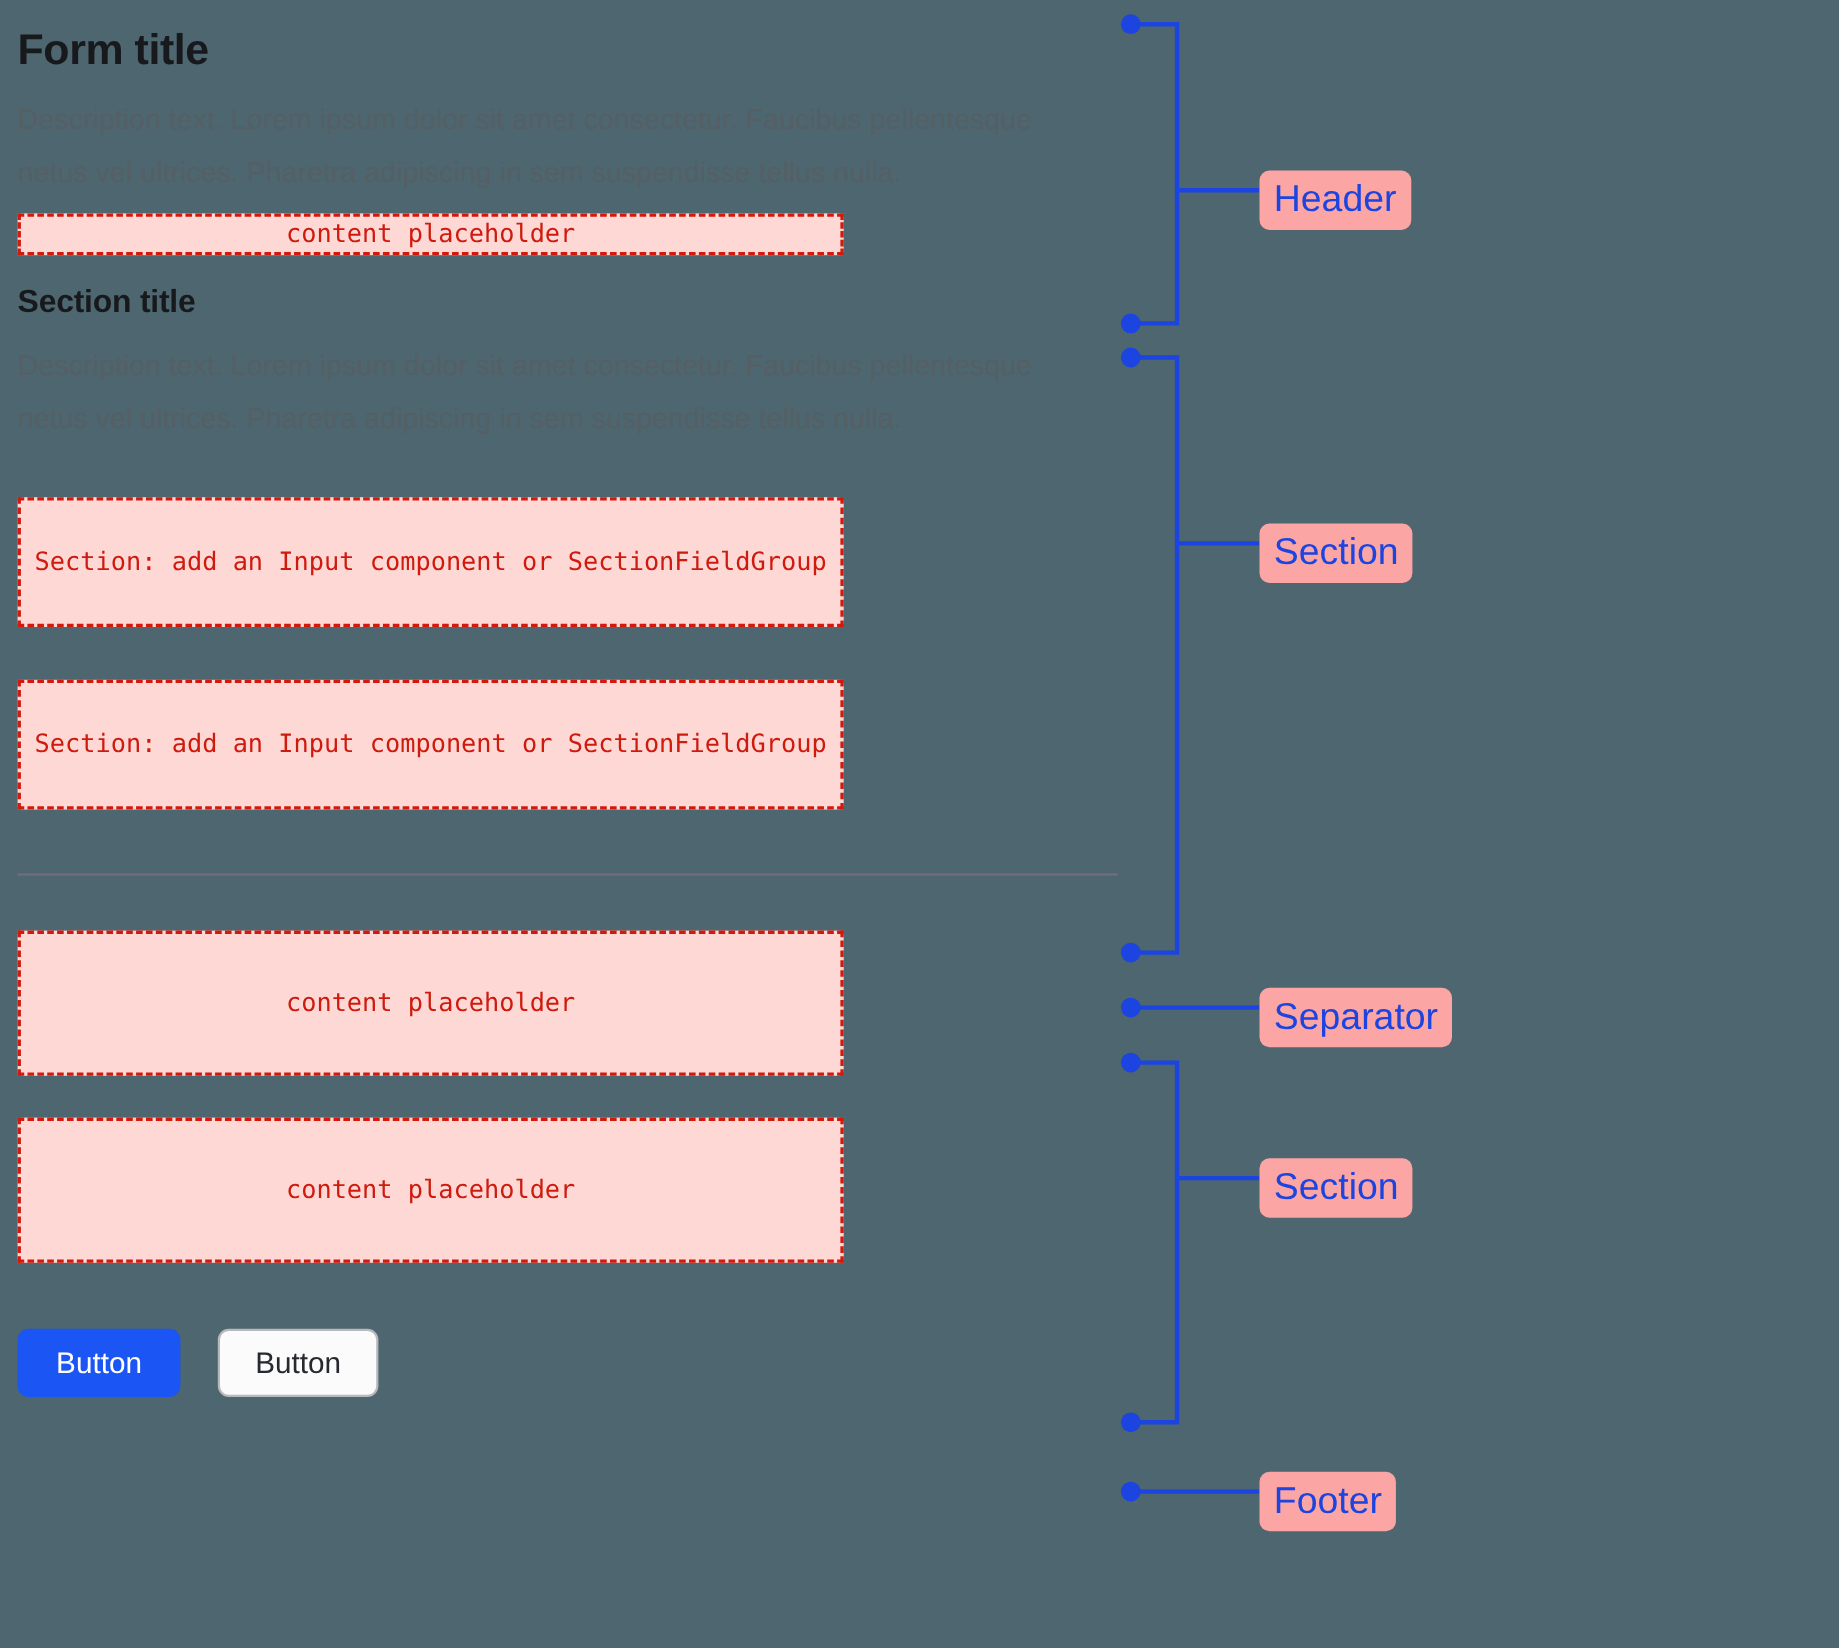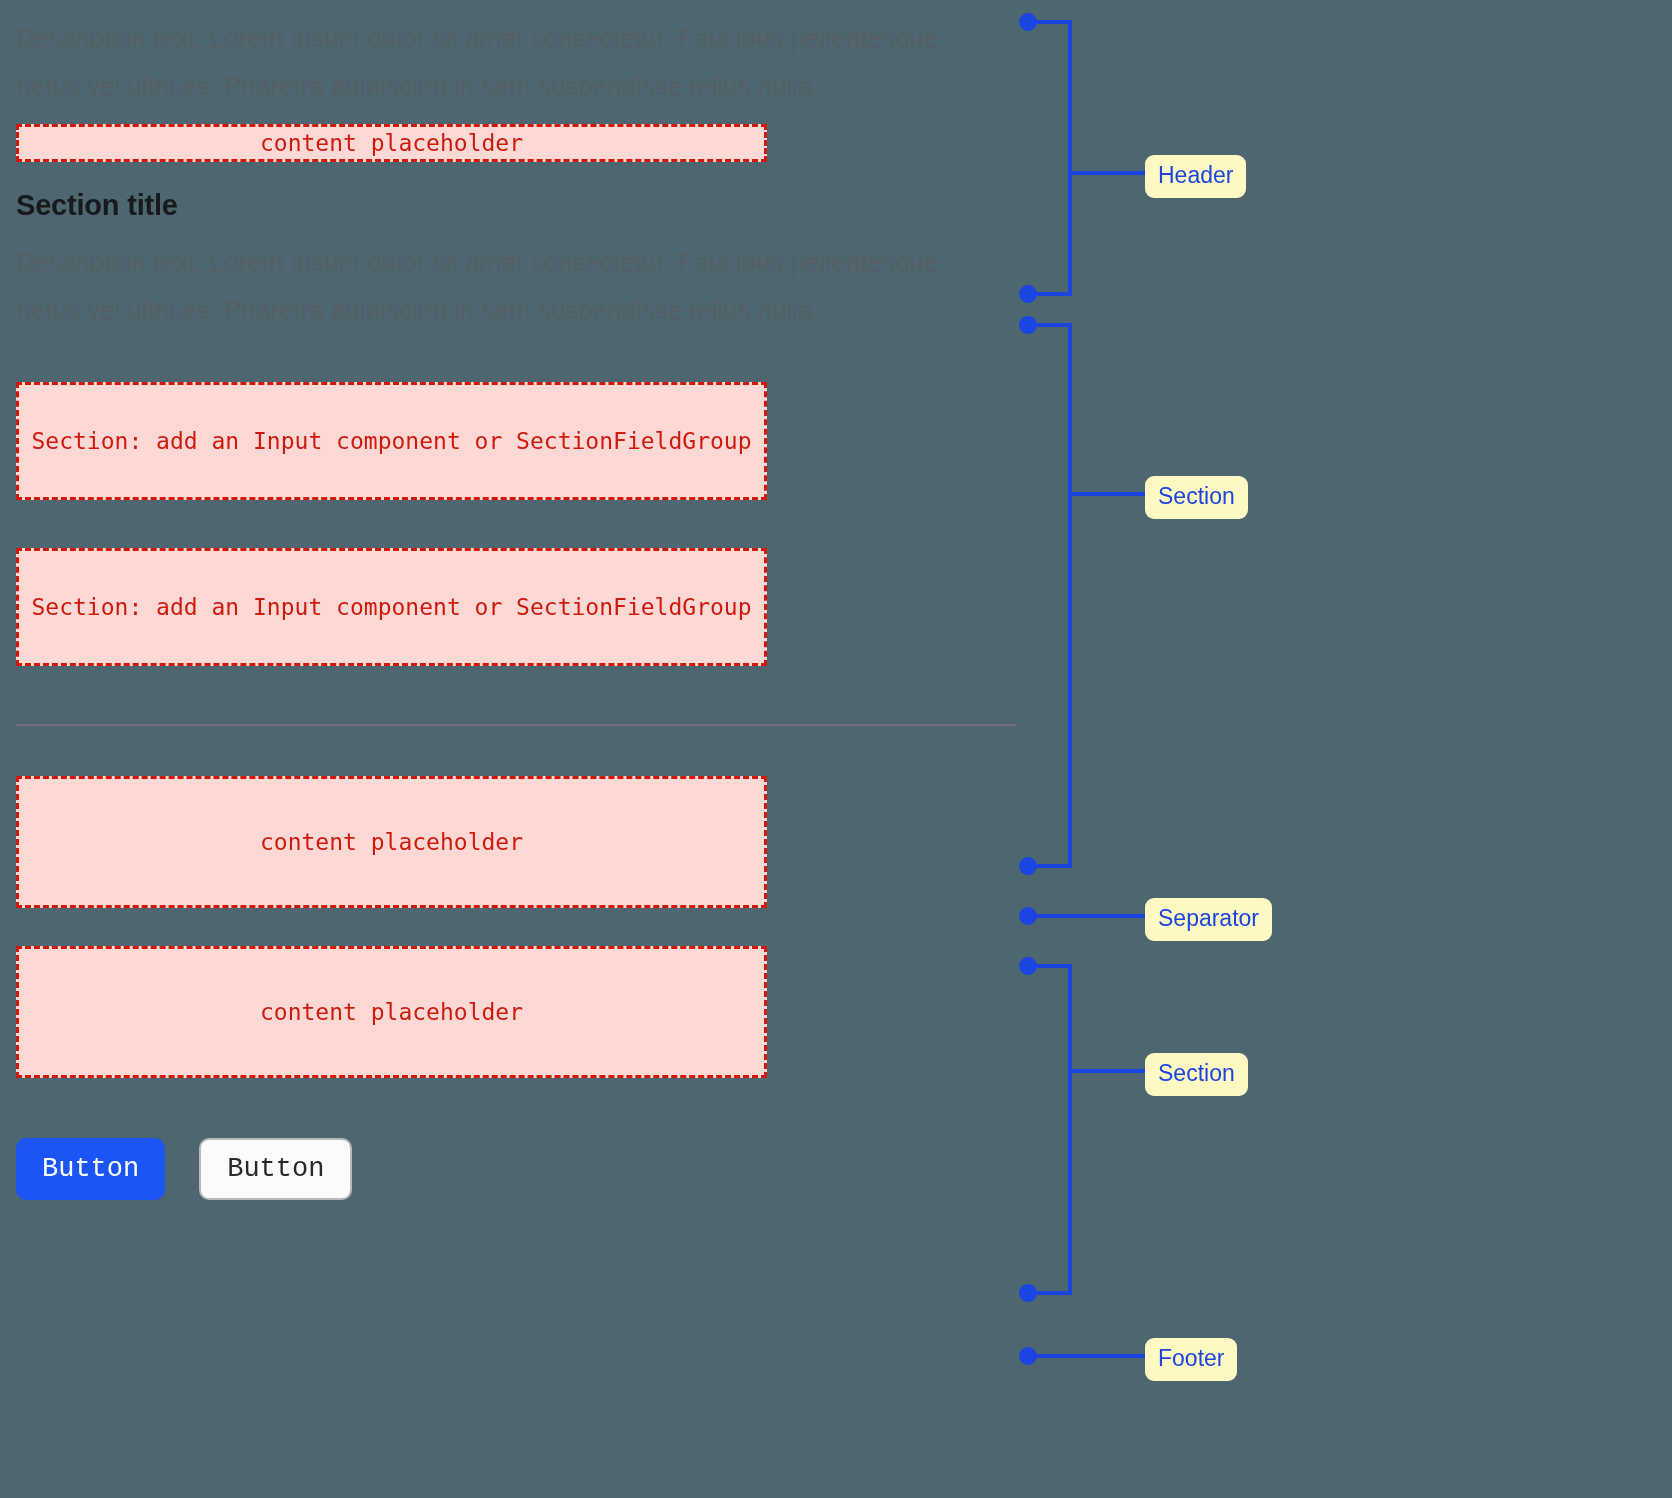--- a/index.html
+++ b/index.html
@@ -82,21 +82,21 @@
   }
 
   
   .footer {
     display: flex;
     align-items: center;
     gap: 34px;
   }
   .btn {
     box-sizing: border-box;
-    font-family: Liberation Mono, monospace;
+    font-family: Liberation Sans, sans-serif;
     font-size: 27px;
     line-height: 1;
     border-radius: 10px;
     height: 62px;
     display: inline-flex;
     align-items: center;
     justify-content: center;
     cursor: pointer;
     padding: 0 26px;
   }
@@ -116,37 +116,38 @@
   
   #annotations {
     position: absolute;
     inset: 0;
     pointer-events: none;
   }
   #annotations svg { position: absolute; left: 0; top: 0; }
 
   .anno-badge {
     position: absolute;
-    background: #fef9c3;
+    background: #fca5a5;
     color: #1b44e0;
     border-radius: 9px;
-    font-size: 23px;
+    font-size: 34px;
     line-height: 1;
     padding: 9px 13px 11px 13px;
     white-space: nowrap;
     font-family: "Liberation Sans", sans-serif;
     pointer-events: auto;
   }
 </style>
 </head>
 <body>
 
 <div id="form-root">
 
   <div class="header-block">
+    <h1 class="form-title">Form title</h1>
     <p class="desc">Description text. Lorem ipsum dolor sit amet consectetur. Faucibus pellentesque netus vel ultrices. Pharetra adipiscing in sem suspendisse tellus nulla.</p>
     <div class="ph ph-thin">
       <span>content placeholder</span>
     </div>
   </div>
 
   <div style="margin-top:24px">
     <h2 class="section-title">Section title</h2>
     <p class="desc" style="padding-top:14px">Description text. Lorem ipsum dolor sit amet consectetur. Faucibus pellentesque netus vel ultrices. Pharetra adipiscing in sem suspendisse tellus nulla.</p>
 

